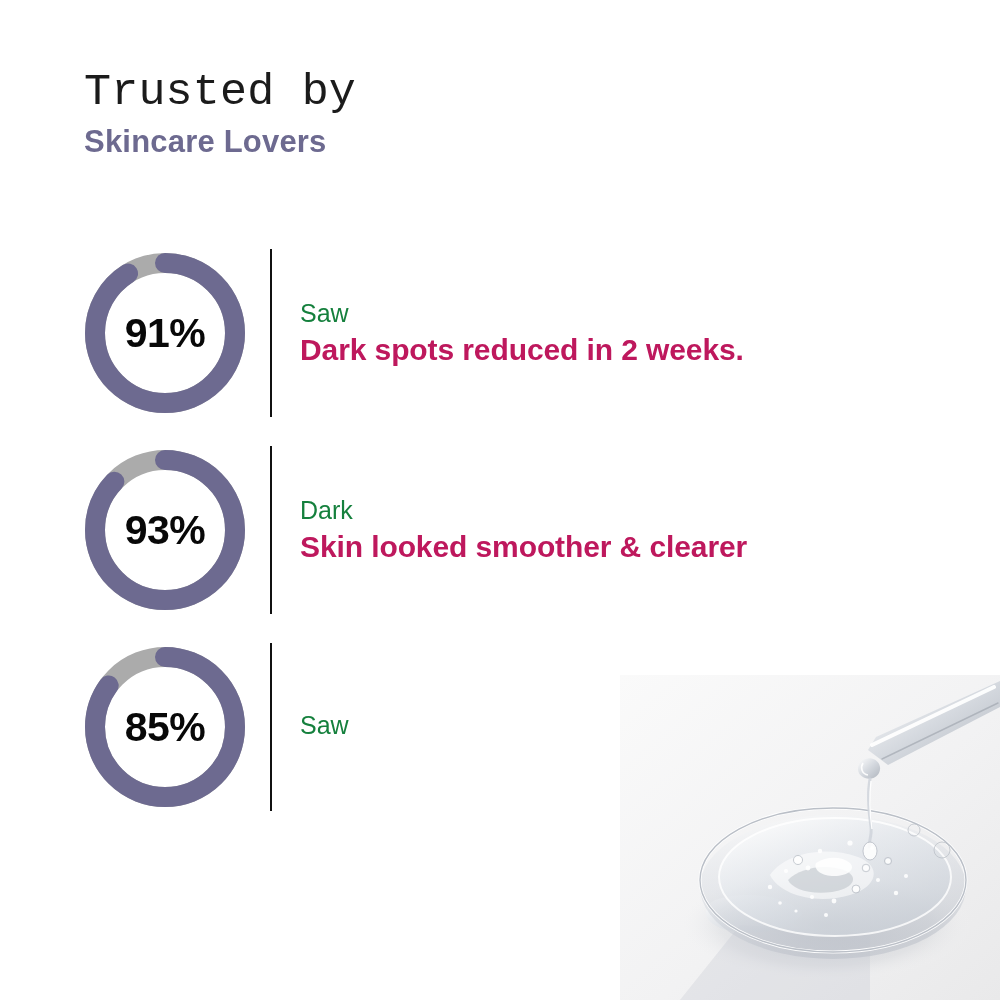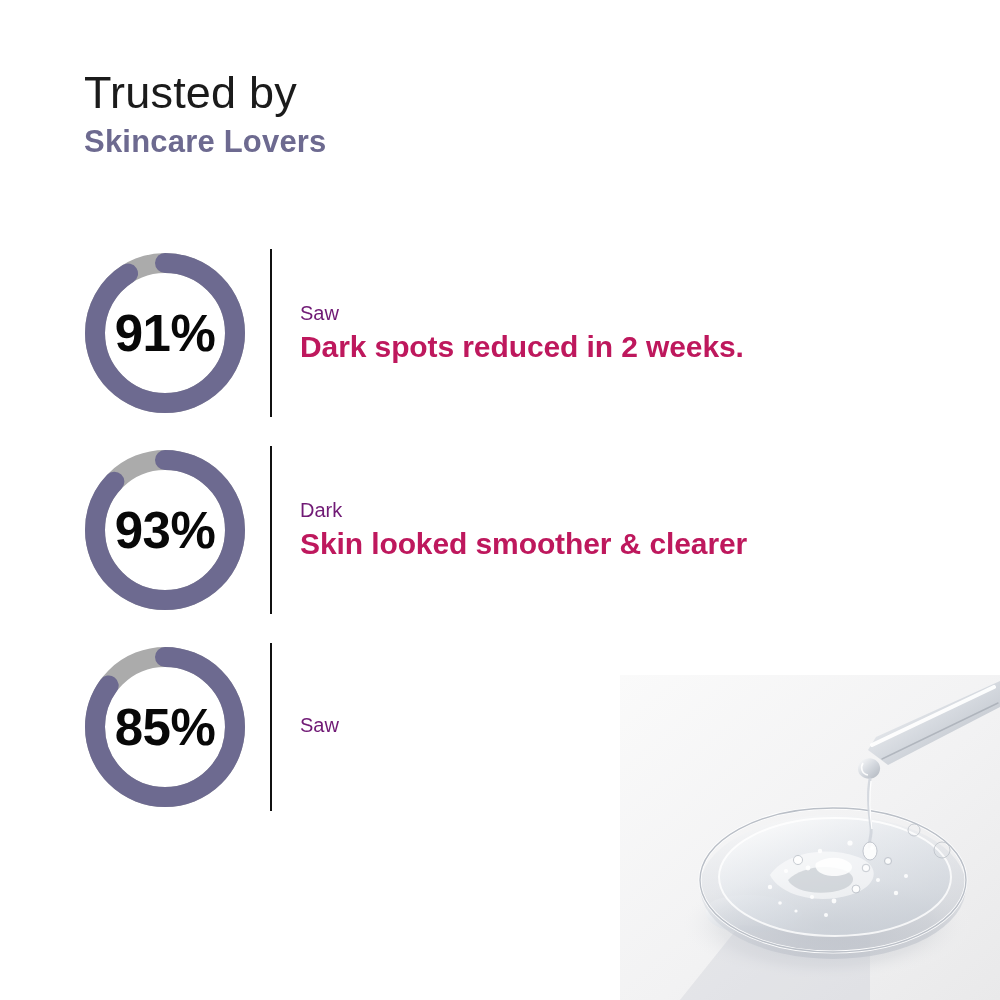--- a/index.html
+++ b/index.html
@@ -36,20 +36,21 @@
     top: 68px;
     width: 620px;
   }
   .headline .line1 {
     font-size: 45px;
     font-weight: 300;
     color: #1b1b1b;
     letter-spacing: 0.2px;
     line-height: 1.12;
     display: block;
+    font-family: Liberation Mono, monospace;
   }
   .headline .line2 {
     font-size: 31px;
     font-weight: 700;
     color: #6d6a90;
     letter-spacing: 0.2px;
     line-height: 1.18;
     display: block;
     margin-top: 6px;
   }
@@ -79,42 +80,42 @@
     width: 160px;
     height: 160px;
     display: block;
   }
   .donut-value {
     position: absolute;
     inset: 0;
     display: flex;
     align-items: center;
     justify-content: center;
-    font-size: 51px;
+    font-size: 41px;
     font-weight: 700;
     color: #080808;
     letter-spacing: -0.5px;
   }
   .divider {
     width: 2px;
     height: 168px;
     background: #111111;
     margin-left: 25px;
     flex: 0 0 auto;
     align-self: center;
   }
   .stat-text {
     margin-left: 28px;
     position: relative;
     z-index: 3;
   }
   .stat-kicker {
-    font-size: 20px;
+    font-size: 25px;
     font-weight: 300;
-    color: #701a75;
+    color: #15803d;
     line-height: 1.2;
     margin-bottom: 5px;
   }
   .stat-title {
     font-size: 30px;
     font-weight: 700;
     color: #be185d;
     line-height: 1.15;
     letter-spacing: -0.1px;
     white-space: nowrap;

